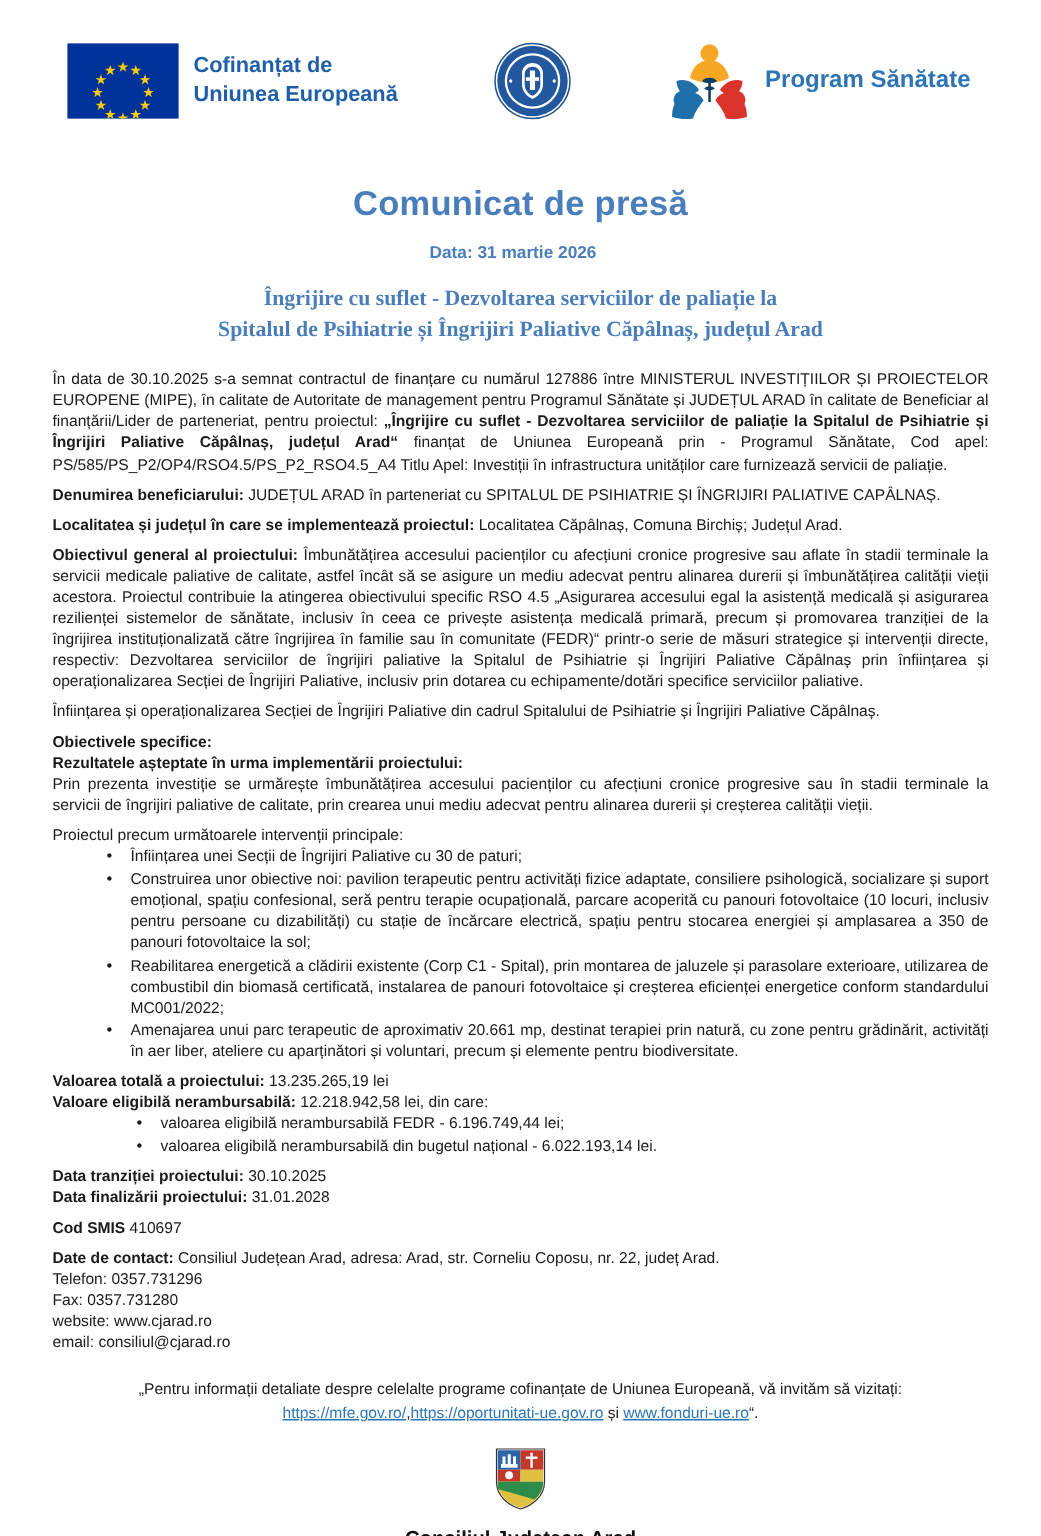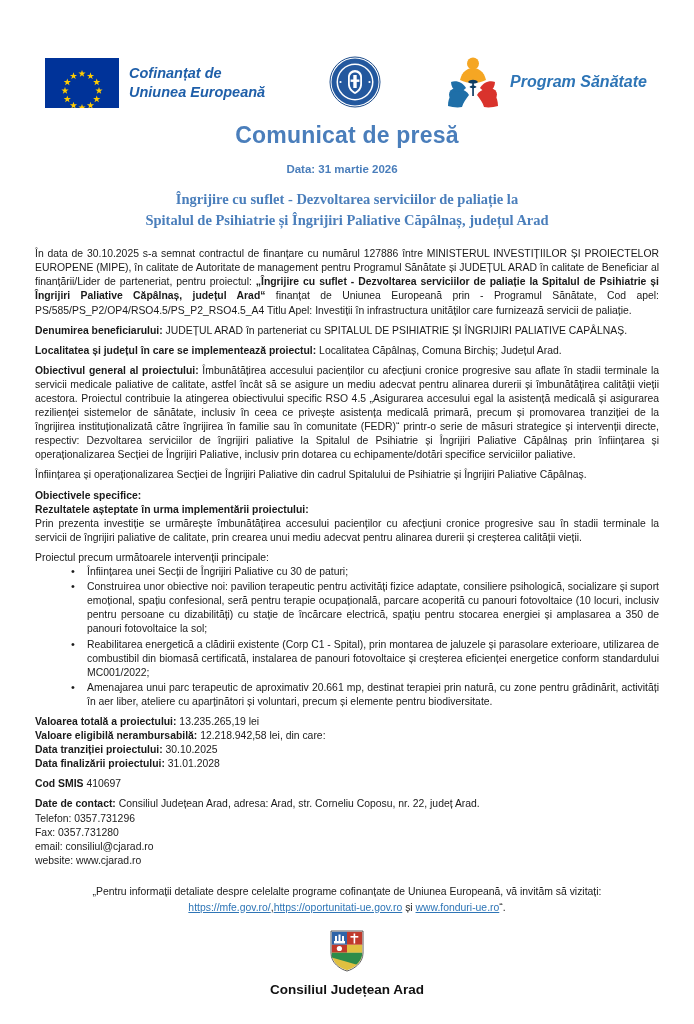--- a/index.html
+++ b/index.html
@@ -19,25 +19,24 @@
     height: 1024px;
     position: relative;
     box-sizing: border-box;
     padding: 0 35px;
   }
 
   
   .logo-bar {
     height: 108px;
     display: flex;
-    align-items: flex-end;
+    align-items: center;
     justify-content: space-between;
     padding: 0 12px 0 10px;
     box-sizing: border-box;
-    font-style: italic;
   }
   .eu-logo {
     display: flex;
     align-items: center;
     gap: 10px;
   }
   .eu-flag {
     width: 74px;
     height: 50px;
     background: #003399;
@@ -248,31 +247,35 @@
     <p class="just tight">Proiectul precum următoarele intervenții principale:</p>
     <ul class="bul">
       <li>Înființarea unei Secții de Îngrijiri Paliative cu 30 de paturi;</li>
       <li>Construirea unor obiective noi: pavilion terapeutic pentru activități fizice adaptate, consiliere psihologică, socializare și suport emoțional, spațiu confesional, seră pentru terapie ocupațională, parcare acoperită cu panouri fotovoltaice (10 locuri, inclusiv pentru persoane cu dizabilități) cu stație de încărcare electrică, spațiu pentru stocarea energiei și amplasarea a 350 de panouri fotovoltaice la sol;</li>
       <li>Reabilitarea energetică a clădirii existente (Corp C1 - Spital), prin montarea de jaluzele și parasolare exterioare, utilizarea de combustibil din biomasă certificată, instalarea de panouri fotovoltaice și creșterea eficienței energetice conform standardului MC001/2022;</li>
       <li>Amenajarea unui parc terapeutic de aproximativ 20.661 mp, destinat terapiei prin natură, cu zone pentru grădinărit, activități în aer liber, ateliere cu aparținători și voluntari, precum și elemente pentru biodiversitate.</li>
     </ul>
 
     <p class="just tight"><span class="b">Valoarea totală a proiectului:</span><span> 13.235.265,19 lei</span></p>
     <p class="just tight"><span class="b">Valoare eligibilă nerambursabilă:</span><span> 12.218.942,58 lei, din care:</span></p>
+    <ul class="bul money">
+      <li>valoarea eligibilă nerambursabilă FEDR - 6.196.749,44 lei;</li>
+      <li>valoarea eligibilă nerambursabilă din bugetul național - 6.022.193,14 lei.</li>
+    </ul>
 
     <p class="just tight"><span class="b">Data tranziției proiectului:</span><span> 30.10.2025</span></p>
     <p class="just"><span class="b">Data finalizării proiectului:</span><span> 31.01.2028</span></p>
 
     <p class="just"><span class="b">Cod SMIS</span><span> 410697</span></p>
 
     <p class="just tight"><span class="b">Date de contact:</span><span> Consiliul Județean Arad, adresa: Arad, str. Corneliu Coposu, nr. 22, județ Arad.</span></p>
     <p class="just tight">Telefon: 0357.731296</p>
     <p class="just tight">Fax: 0357.731280</p>
+    <p class="just tight">website: www.cjarad.ro</p>
     <p class="just tight">email: consiliul@cjarad.ro</p>
-    <p class="just tight">website: www.cjarad.ro</p>
   </div>
 
   <div class="footer-note">
     <span>„Pentru informații detaliate despre celelalte programe cofinanțate de Uniunea Europeană, vă invităm să vizitați:</span>
     <br>
     <a href="#">https://mfe.gov.ro/</a><span>,</span><a href="#">https://oportunitati-ue.gov.ro</a><span> și </span><a href="#">www.fonduri-ue.ro</a><span>“.</span>
   </div>
 
   <div class="sign-block">
     <div class="crest">

